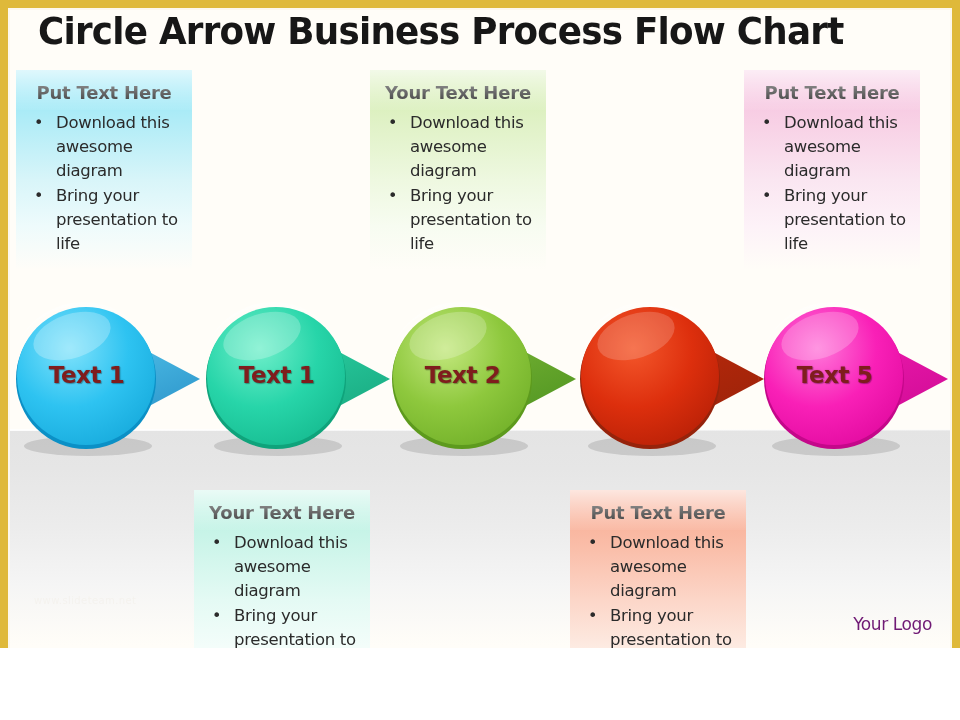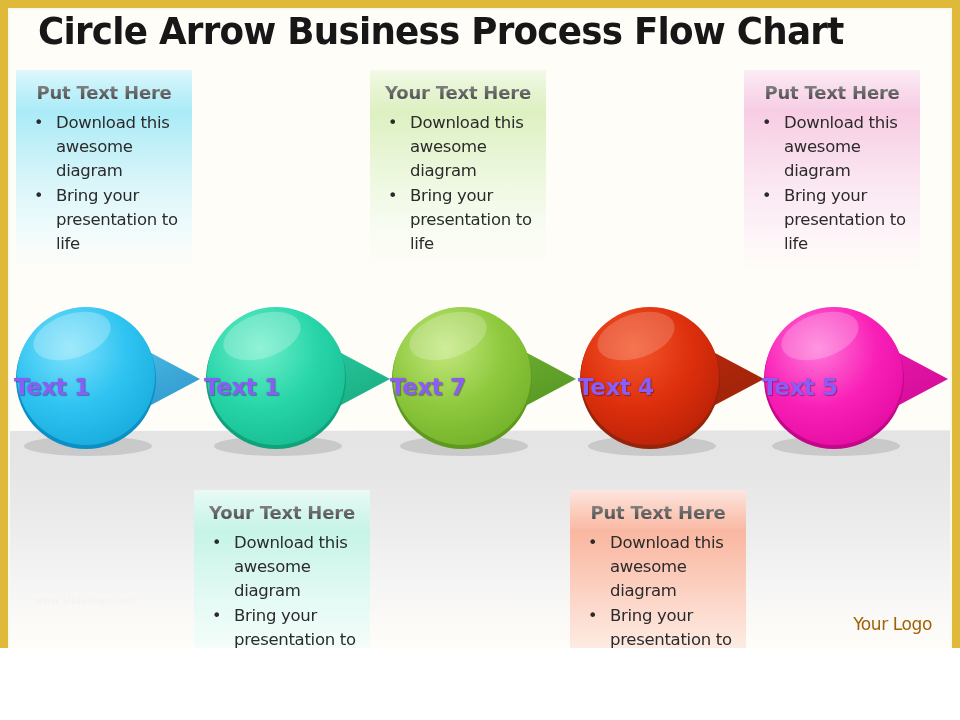--- a/index.html
+++ b/index.html
@@ -153,39 +153,40 @@
   .node {
     position: absolute;
     top: 0;
     width: 200px;
     height: 160px;
   }
   .node svg { display: block; overflow: visible; }
   .node-label {
     position: absolute;
     left: 0;
-    top: 74px;
+    top: 62px;
     width: 145px;
+    text-align: center;
     font-family: "DejaVu Sans", sans-serif;
     font-weight: bold;
     font-size: 23px;
-    color: #8b5cf6;
+    color: #7f1d1d;
     text-shadow: 1px 1px 1px rgba(0,0,0,0.30), 0 0 2px rgba(0,0,0,0.18);
     letter-spacing: -0.4px;
     pointer-events: none;
   }
 
   
   .your-logo {
     position: absolute;
     right: 28px;
     bottom: 14px;
     font-family: "DejaVu Sans", sans-serif;
     font-size: 17px;
-    color: #a16207;
+    color: #701a75;
     letter-spacing: -0.4px;
     z-index: 30;
   }
   .watermark {
     position: absolute;
     left: 34px;
     bottom: 42px;
     font-family: "DejaVu Sans", sans-serif;
     font-size: 10px;
     color: #f4f2ee;
@@ -309,21 +310,21 @@
               <stop offset="100%" stop-color="#ffffff" stop-opacity="0"></stop>
           </linearGradient>
         </defs>
         <ellipse cx="74" cy="146" rx="64" ry="10" fill="#000" opacity="0.12"></ellipse>
         <path d="M 60 12 L 186 79 L 60 146 Z" fill="url(#g3arrow)"></path>
         <circle cx="72" cy="79" r="70" fill="#5d9a1d"></circle>
         <circle cx="72" cy="76" r="69" fill="url(#g3ball)"></circle>
         <path d="M 72 7 A 69 69 0 0 0 9 116 A 69 69 0 0 1 130 34 A 69 69 0 0 0 72 7 Z" fill="url(#g3gloss)"></path>
         <ellipse cx="58" cy="36" rx="40" ry="22" fill="#ffffff" opacity="0.22" transform="rotate(-18 58 36)"></ellipse>
       </svg>
-      <div class="node-label">Text 7</div>
+      <div class="node-label">Text 2</div>
     </div>
 
     <div class="node" style="left:578px;">
       <svg width="200" height="160" viewBox="0 0 200 160">
         <defs>
           <linearGradient id="g4arrow" x1="0" y1="0" x2="0.4" y2="1">
             <stop offset="0%" stop-color="#c62a0c"></stop>
               <stop offset="100%" stop-color="#9a2309"></stop>
           </linearGradient>
           <radialGradient id="g4ball" cx="0.38" cy="0.30" r="0.82">
@@ -337,21 +338,20 @@
               <stop offset="100%" stop-color="#ffffff" stop-opacity="0"></stop>
           </linearGradient>
         </defs>
         <ellipse cx="74" cy="146" rx="64" ry="10" fill="#000" opacity="0.12"></ellipse>
         <path d="M 60 12 L 186 79 L 60 146 Z" fill="url(#g4arrow)"></path>
         <circle cx="72" cy="79" r="70" fill="#96230b"></circle>
         <circle cx="72" cy="76" r="69" fill="url(#g4ball)"></circle>
         <path d="M 72 7 A 69 69 0 0 0 9 116 A 69 69 0 0 1 130 34 A 69 69 0 0 0 72 7 Z" fill="url(#g4gloss)"></path>
         <ellipse cx="58" cy="36" rx="40" ry="22" fill="#ffffff" opacity="0.18" transform="rotate(-18 58 36)"></ellipse>
       </svg>
-      <div class="node-label">Text 4</div>
     </div>
 
     <div class="node" style="left:762px;">
       <svg width="200" height="160" viewBox="0 0 200 160">
         <defs>
           <linearGradient id="g5arrow" x1="0" y1="0" x2="0.4" y2="1">
             <stop offset="0%" stop-color="#f81fb5"></stop>
               <stop offset="100%" stop-color="#cf0b95"></stop>
           </linearGradient>
           <radialGradient id="g5ball" cx="0.38" cy="0.30" r="0.82">

